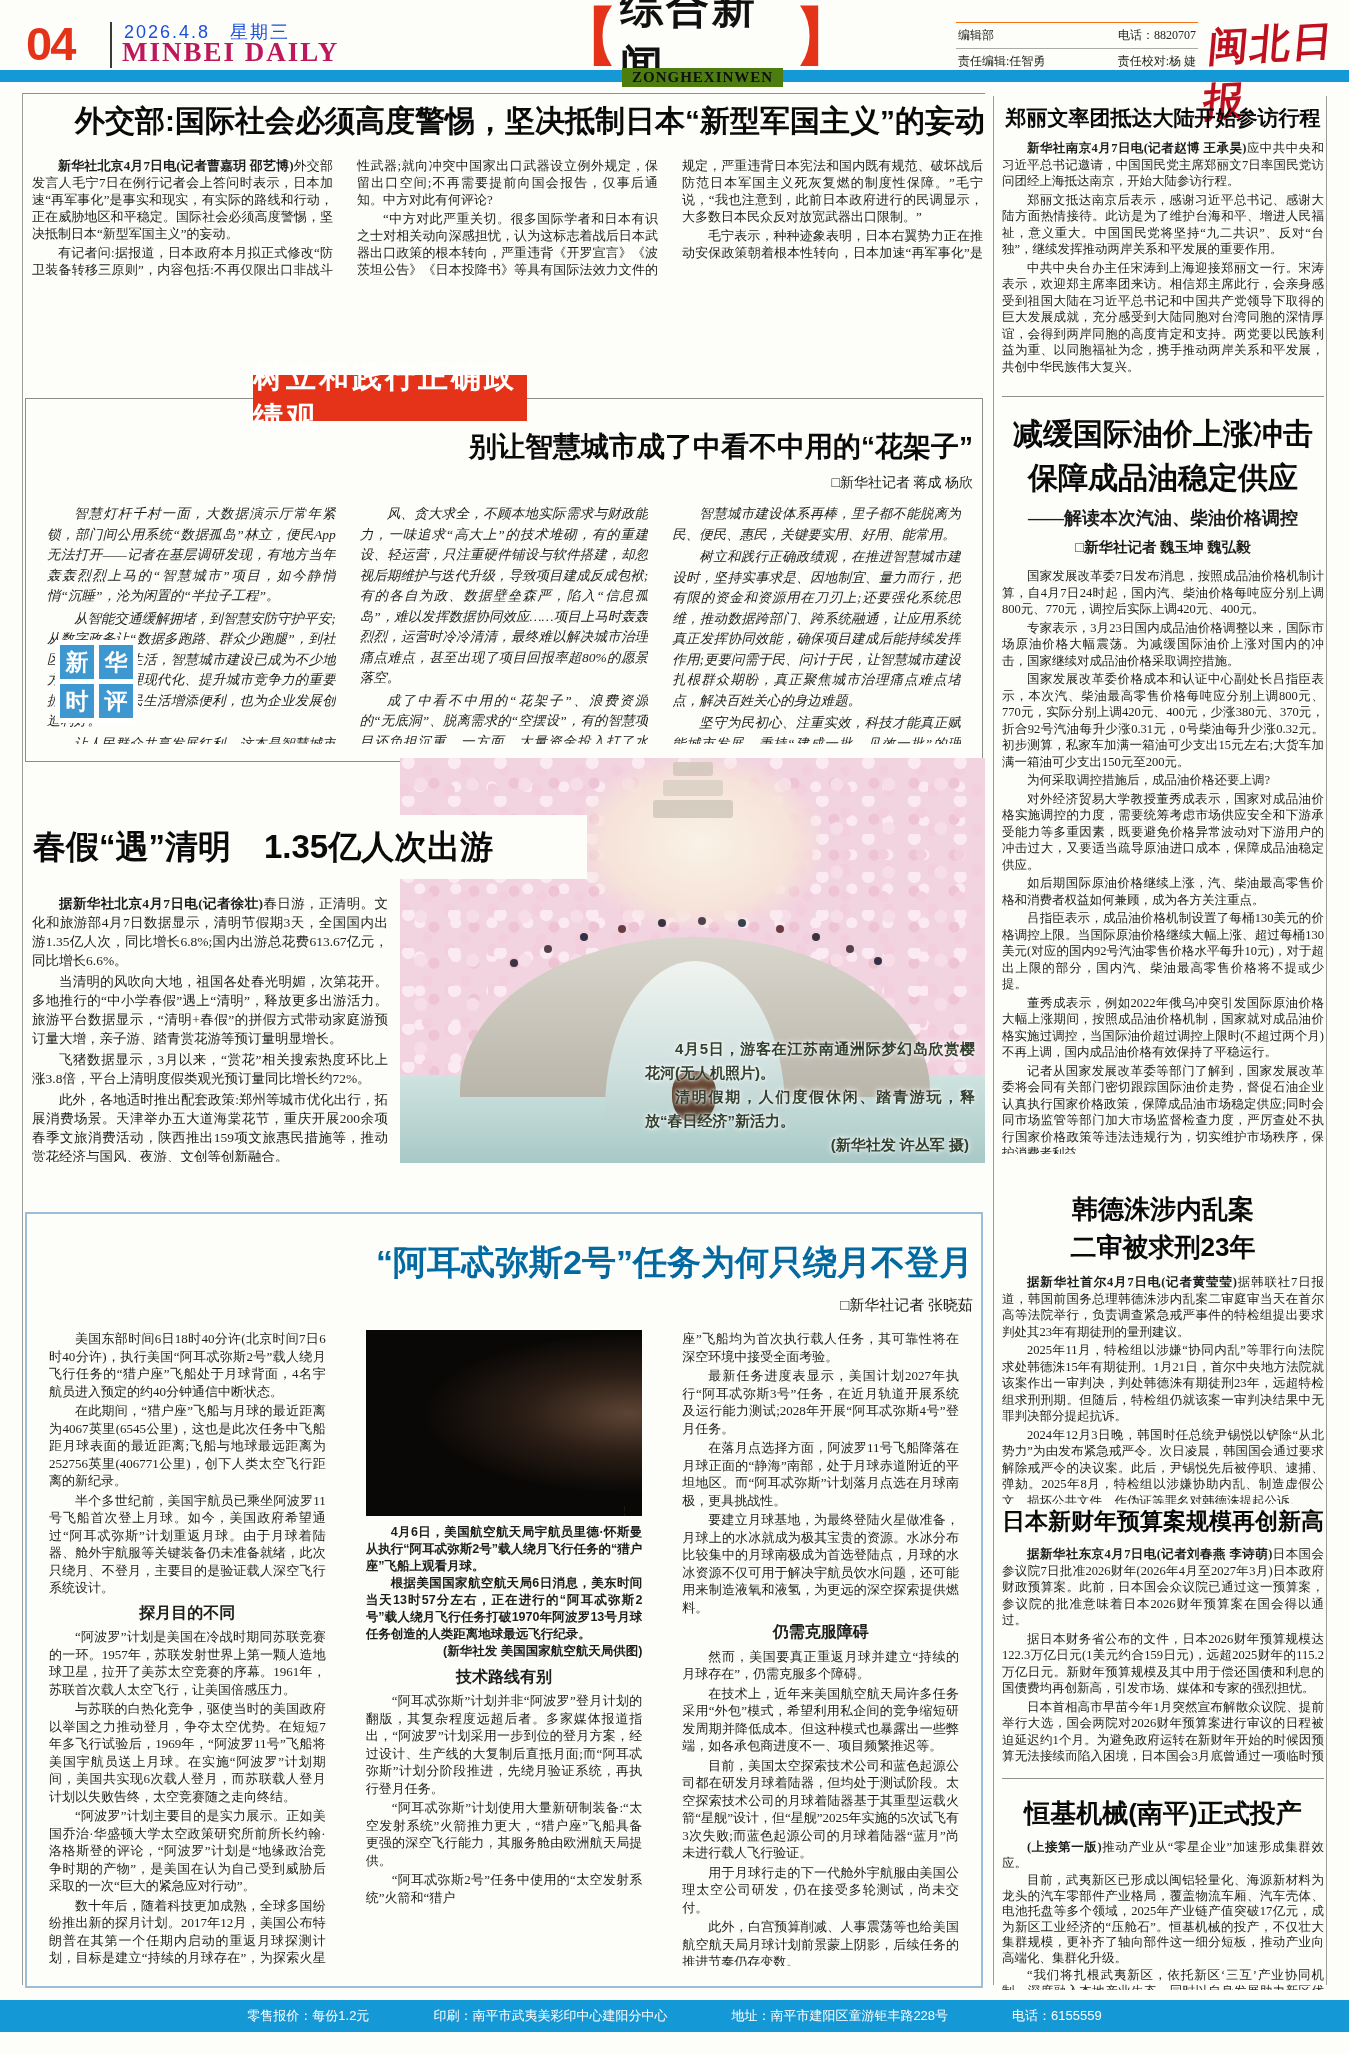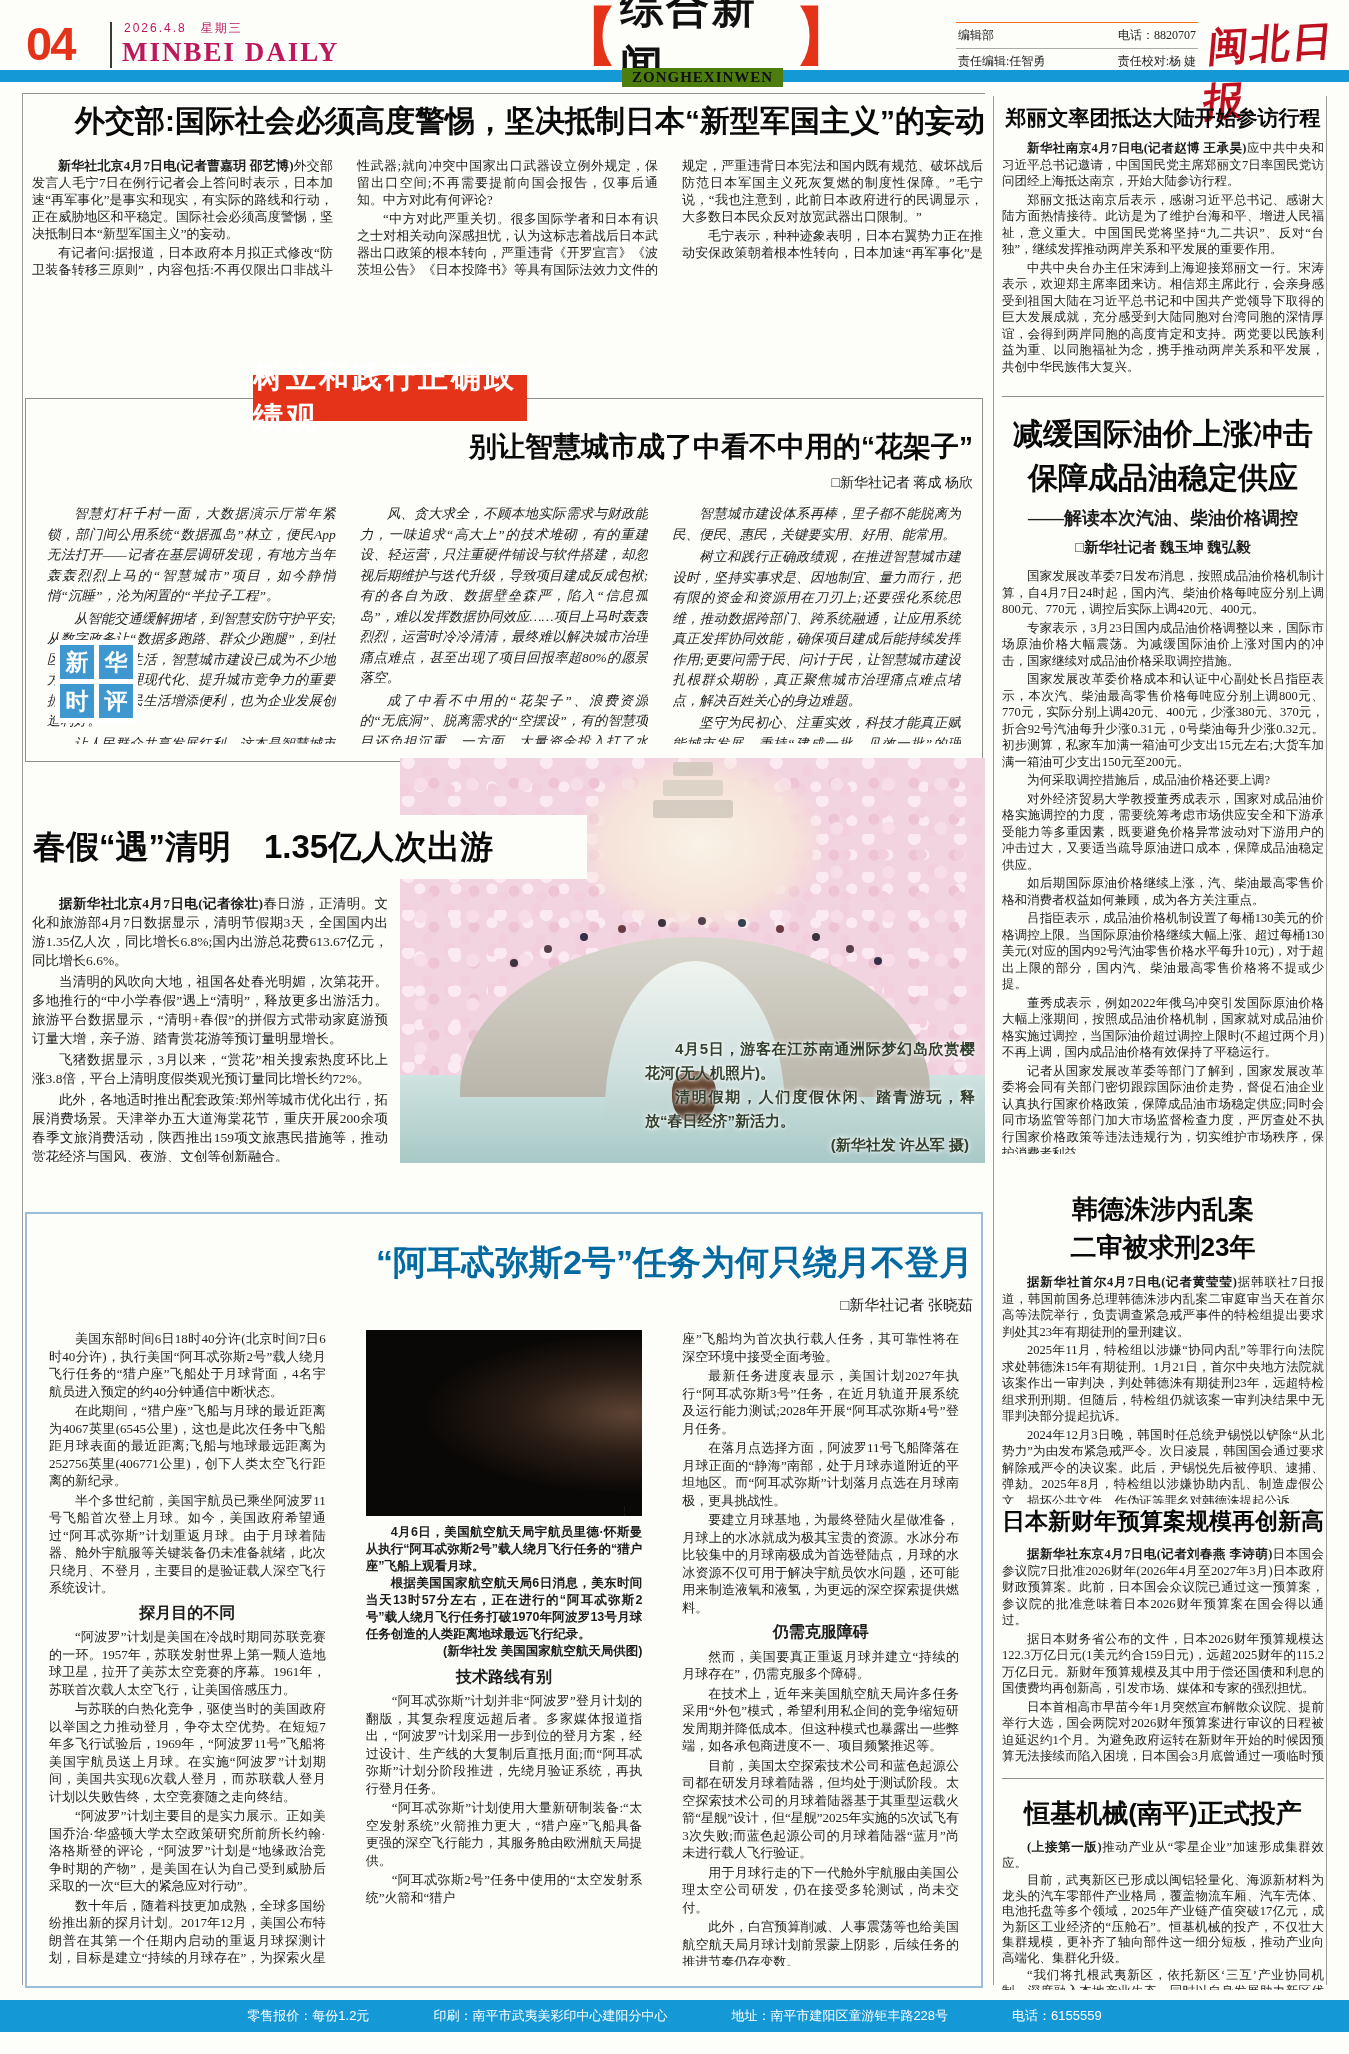--- a/index.html
+++ b/index.html
@@ -11,21 +11,21 @@
   .serif{font-family:"Liberation Serif","DejaVu Serif",serif}
   .ctr{text-align:right}
   .para{margin:0 0 2px 0;text-indent:2em;text-align:justify}
   .wire{text-align:left;text-indent:0;font-weight:bold;font-family:"Liberation Sans","DejaVu Sans",sans-serif}
   .rule{border-top:1px solid #8f8f8f}
   .vline{border-left:1px solid #9a9a9a}
 
   
   #pg-num{left:26px;top:16px;font-size:47px;font-weight:bold;color:#e5331a;letter-spacing:-2px}
   #head-div{left:110px;top:22px;height:46px;border-left:2px solid #3a3a3a}
-  #head-date{left:124px;top:20px;font-size:12px;color:#be185d;letter-spacing:2px}
+  #head-date{left:124px;top:20px;font-size:18px;color:#1d4ed8;letter-spacing:2px}
   #head-en{left:122px;top:37px;font-size:27px;font-weight:bold;color:#be185d;letter-spacing:2px}
   #section-wrap{left:556px;top:6px;width:300px;height:62px;display:flex;align-items:center;justify-content:center}
   .bracket{color:#e5331a;font-size:62px;font-weight:bold;line-height:60px}
   #section-title{font-size:43px;font-weight:bold;color:#111;letter-spacing:3px;margin:0 2px}
   #zongpin{left:622px;top:68px;background:#4d7c0f;color:#111;padding:1px 10px;
            font-size:15px;font-weight:bold;letter-spacing:1px;z-index:5}
   #mast-info{left:956px;top:22px;width:242px;font-size:12px;color:#222}
   #mast-info .row{display:flex;justify-content:space-between;padding:4px 2px;border-bottom:1px solid #aaa}
   #mast-info .row:first-child{border-top:1px solid #f97316}
   #mast-logo{left:1206px;top:16px;font-size:40px;font-weight:bold;color:#bf1020;

